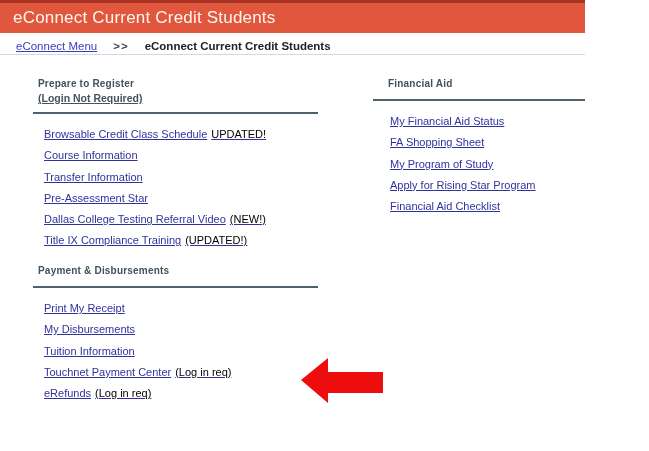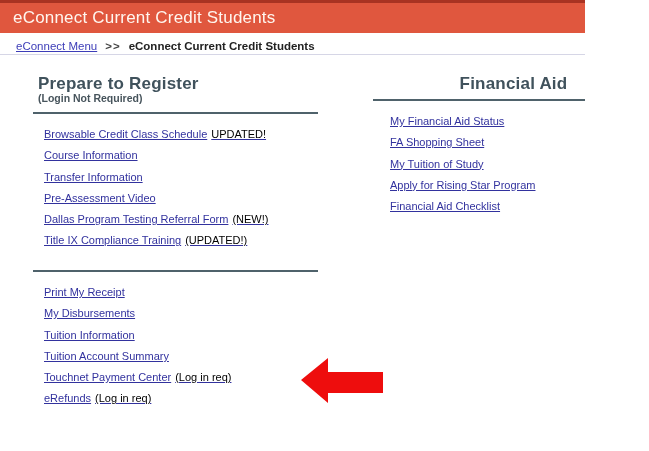--- a/index.html
+++ b/index.html
@@ -12,49 +12,49 @@
     position:absolute;left:0;top:0;width:649px;height:33px;
     background:#e0573e;border-top:3px solid #a93322;box-sizing:border-box;
     display:flex;align-items:center;
   }
   .header-bar .title{
     color:#fff6ef;font-size:17px;letter-spacing:.2px;padding-left:13px;
   }
   
   .breadcrumb{
     position:absolute;left:16px;top:38px;height:16px;
-    font-size:11.5px;display:flex;align-items:center;gap:8px;white-space:nowrap;
+    font-size:11.5px;display:flex;align-items:center;gap:16px;white-space:nowrap;
   }
   .bc-link{color:#3d3db8;text-decoration:underline;cursor:pointer;}
   .bc-sep{color:#444;font-weight:bold;letter-spacing:1px;}
   .bc-current{color:#222;font-weight:bold;}
   .top-divider{
     position:absolute;left:0;top:54px;width:649px;height:1px;background:#d6d6e6;
   }
   
   .col-block{position:absolute;}
   .col-block h2{
-    margin:0;padding:0 0 0 5px;font-size:17px;line-height:16px;
+    margin:0;padding:0 0 0 5px;font-size:10px;line-height:16px;
     color:#40525c;font-weight:bold;letter-spacing:.2px;
   }
   .subtitle{
-    padding-left:5px;font-size:10.5px;font-weight:bold;color:#47545c;line-height:13px;
+    padding-left:5px;font-size:10.5px;font-weight:bold;color:#47545c;line-height:13px;text-decoration:underline;
   }
   .rule{height:0;border-bottom:2px solid #4f626b;margin-top:7px;}
   ul.links{list-style:none;margin:9px 0 0 0;padding:0 0 0 11px;}
   ul.links li{line-height:20.3px;white-space:nowrap;}
   ul.links a{
     color:#32329e;text-decoration:underline;font-size:11px;cursor:pointer;
   }
   .suffix{color:#000000;margin-left:4px;}
   .suffix:empty{display:none;margin:0;}
   #blk-prepare{left:33px;top:76px;width:285px;}
   #blk-payment{left:33px;top:263px;width:285px;}
   #blk-financial{left:373px;top:76px;width:266px;}
-  #blk-financial h2,#blk-financial .subtitle{padding-left:15px;text-align:center;}
+  #blk-financial h2,#blk-financial .subtitle{padding-left:15px;}
   #blk-financial ul.links{padding-left:17px;}
   
   .arrow-wrap{position:absolute;left:298px;top:354px;width:90px;height:52px;pointer-events:none;}
 </style>
 </head>
 <body>
 
 <div class="page">
 
   <div class="header-bar">
@@ -76,45 +76,43 @@
       <li>
         <a href="#"><span>Browsable Credit Class Schedule</span><span class="suffix">UPDATED!</span></a>
       </li>
       <li>
         <a href="#"><span>Course Information</span></a>
       </li>
       <li>
         <a href="#"><span>Transfer Information</span></a>
       </li>
       <li>
-        <a href="#"><span>Pre-Assessment Video</span></a>
+        <a href="#"><span>Pre-Assessment Star</span></a>
       </li>
       <li>
-        <a href="#"><span>Dallas Program Testing Referral Form</span><span class="suffix">(NEW!)</span></a>
+        <a href="#"><span>Dallas College Testing Referral Video</span><span class="suffix">(NEW!)</span></a>
       </li>
       <li>
         <a href="#"><span>Title IX Compliance Training</span><span class="suffix">(UPDATED!)</span></a>
       </li>
     </ul>
   </section>
 
   <section class="col-block" id="blk-payment">
+    <h2>Payment &amp; Disbursements</h2>
     <div class="rule"></div>
     <ul class="links">
       <li>
         <a href="#"><span>Print My Receipt</span></a>
       </li>
       <li>
         <a href="#"><span>My Disbursements</span></a>
       </li>
       <li>
         <a href="#"><span>Tuition Information</span></a>
-      </li>
-      <li>
-        <a href="#"><span>Tuition Account Summary</span></a>
       </li>
       <li>
         <a href="#"><span>Touchnet Payment Center</span><span class="suffix">(Log in req)</span></a>
       </li>
       <li>
         <a href="#"><span>eRefunds</span><span class="suffix">(Log in req)</span></a>
       </li>
     </ul>
   </section>
 
@@ -122,21 +120,21 @@
     <h2>Financial Aid</h2>
     <div class="rule"></div>
     <ul class="links">
       <li>
         <a href="#"><span>My Financial Aid Status</span></a>
       </li>
       <li>
         <a href="#"><span>FA Shopping Sheet</span></a>
       </li>
       <li>
-        <a href="#"><span>My Tuition of Study</span></a>
+        <a href="#"><span>My Program of Study</span></a>
       </li>
       <li>
         <a href="#"><span>Apply for Rising Star Program</span></a>
       </li>
       <li>
         <a href="#"><span>Financial Aid Checklist</span></a>
       </li>
     </ul>
   </section>
 

